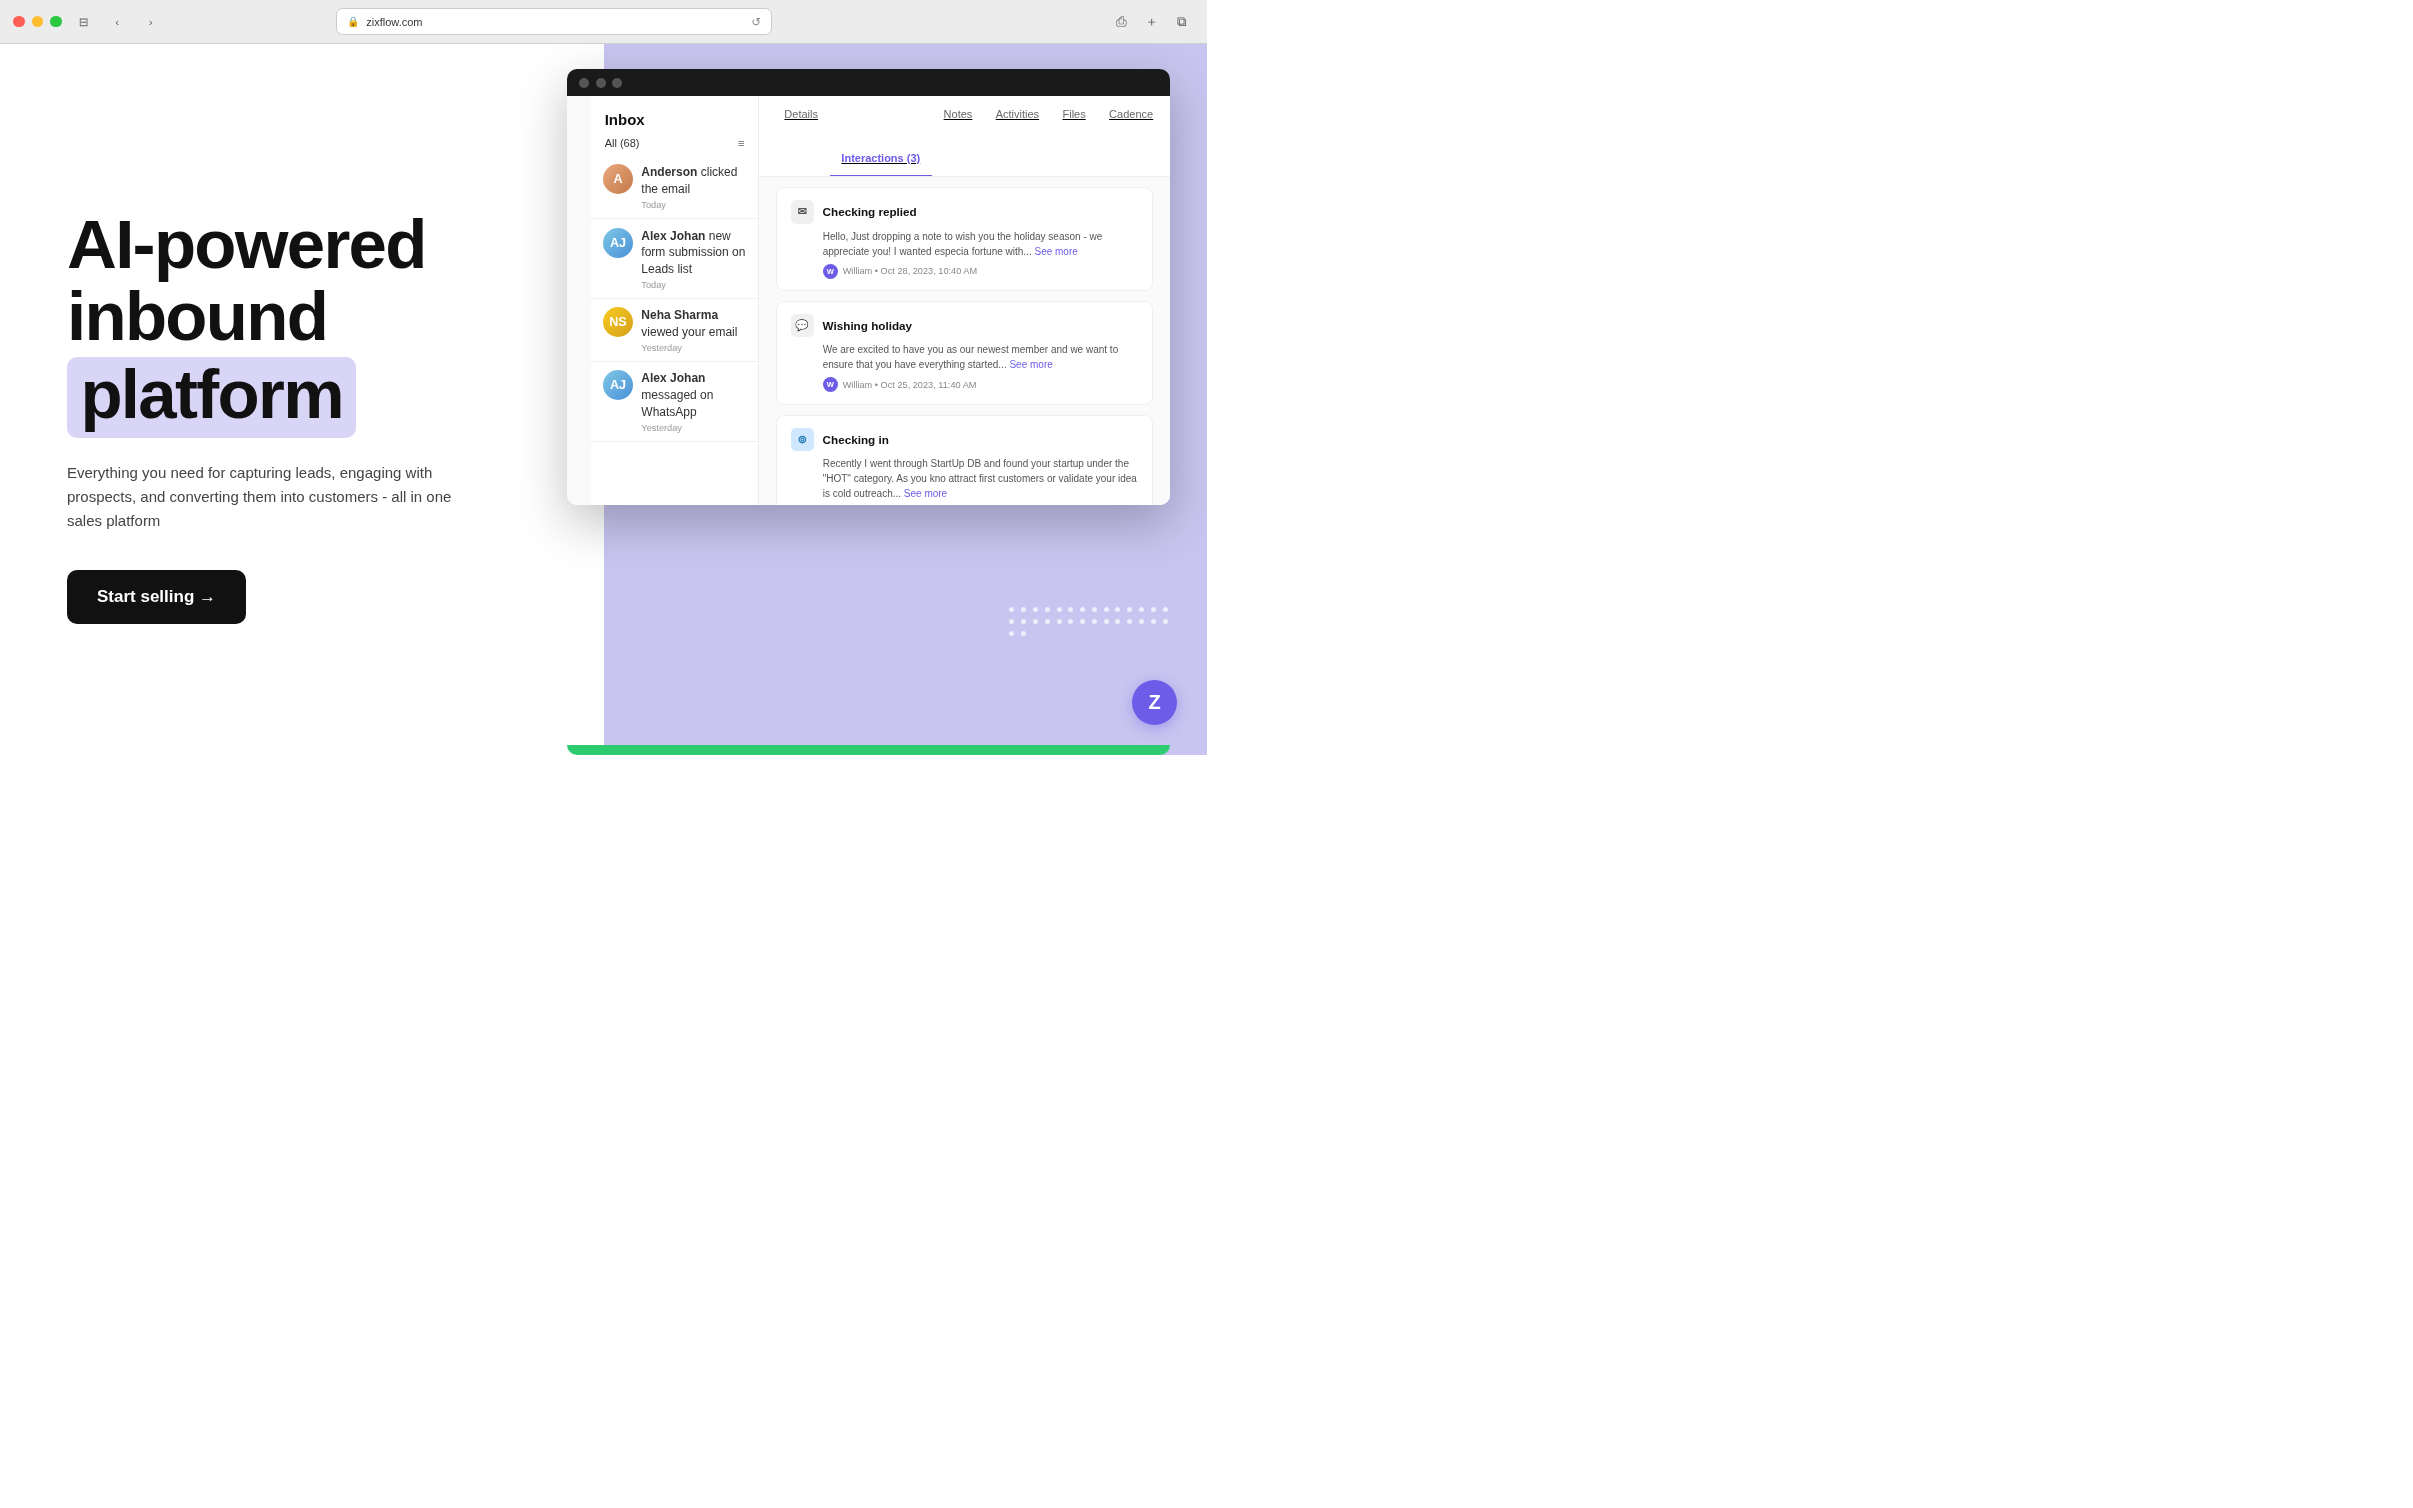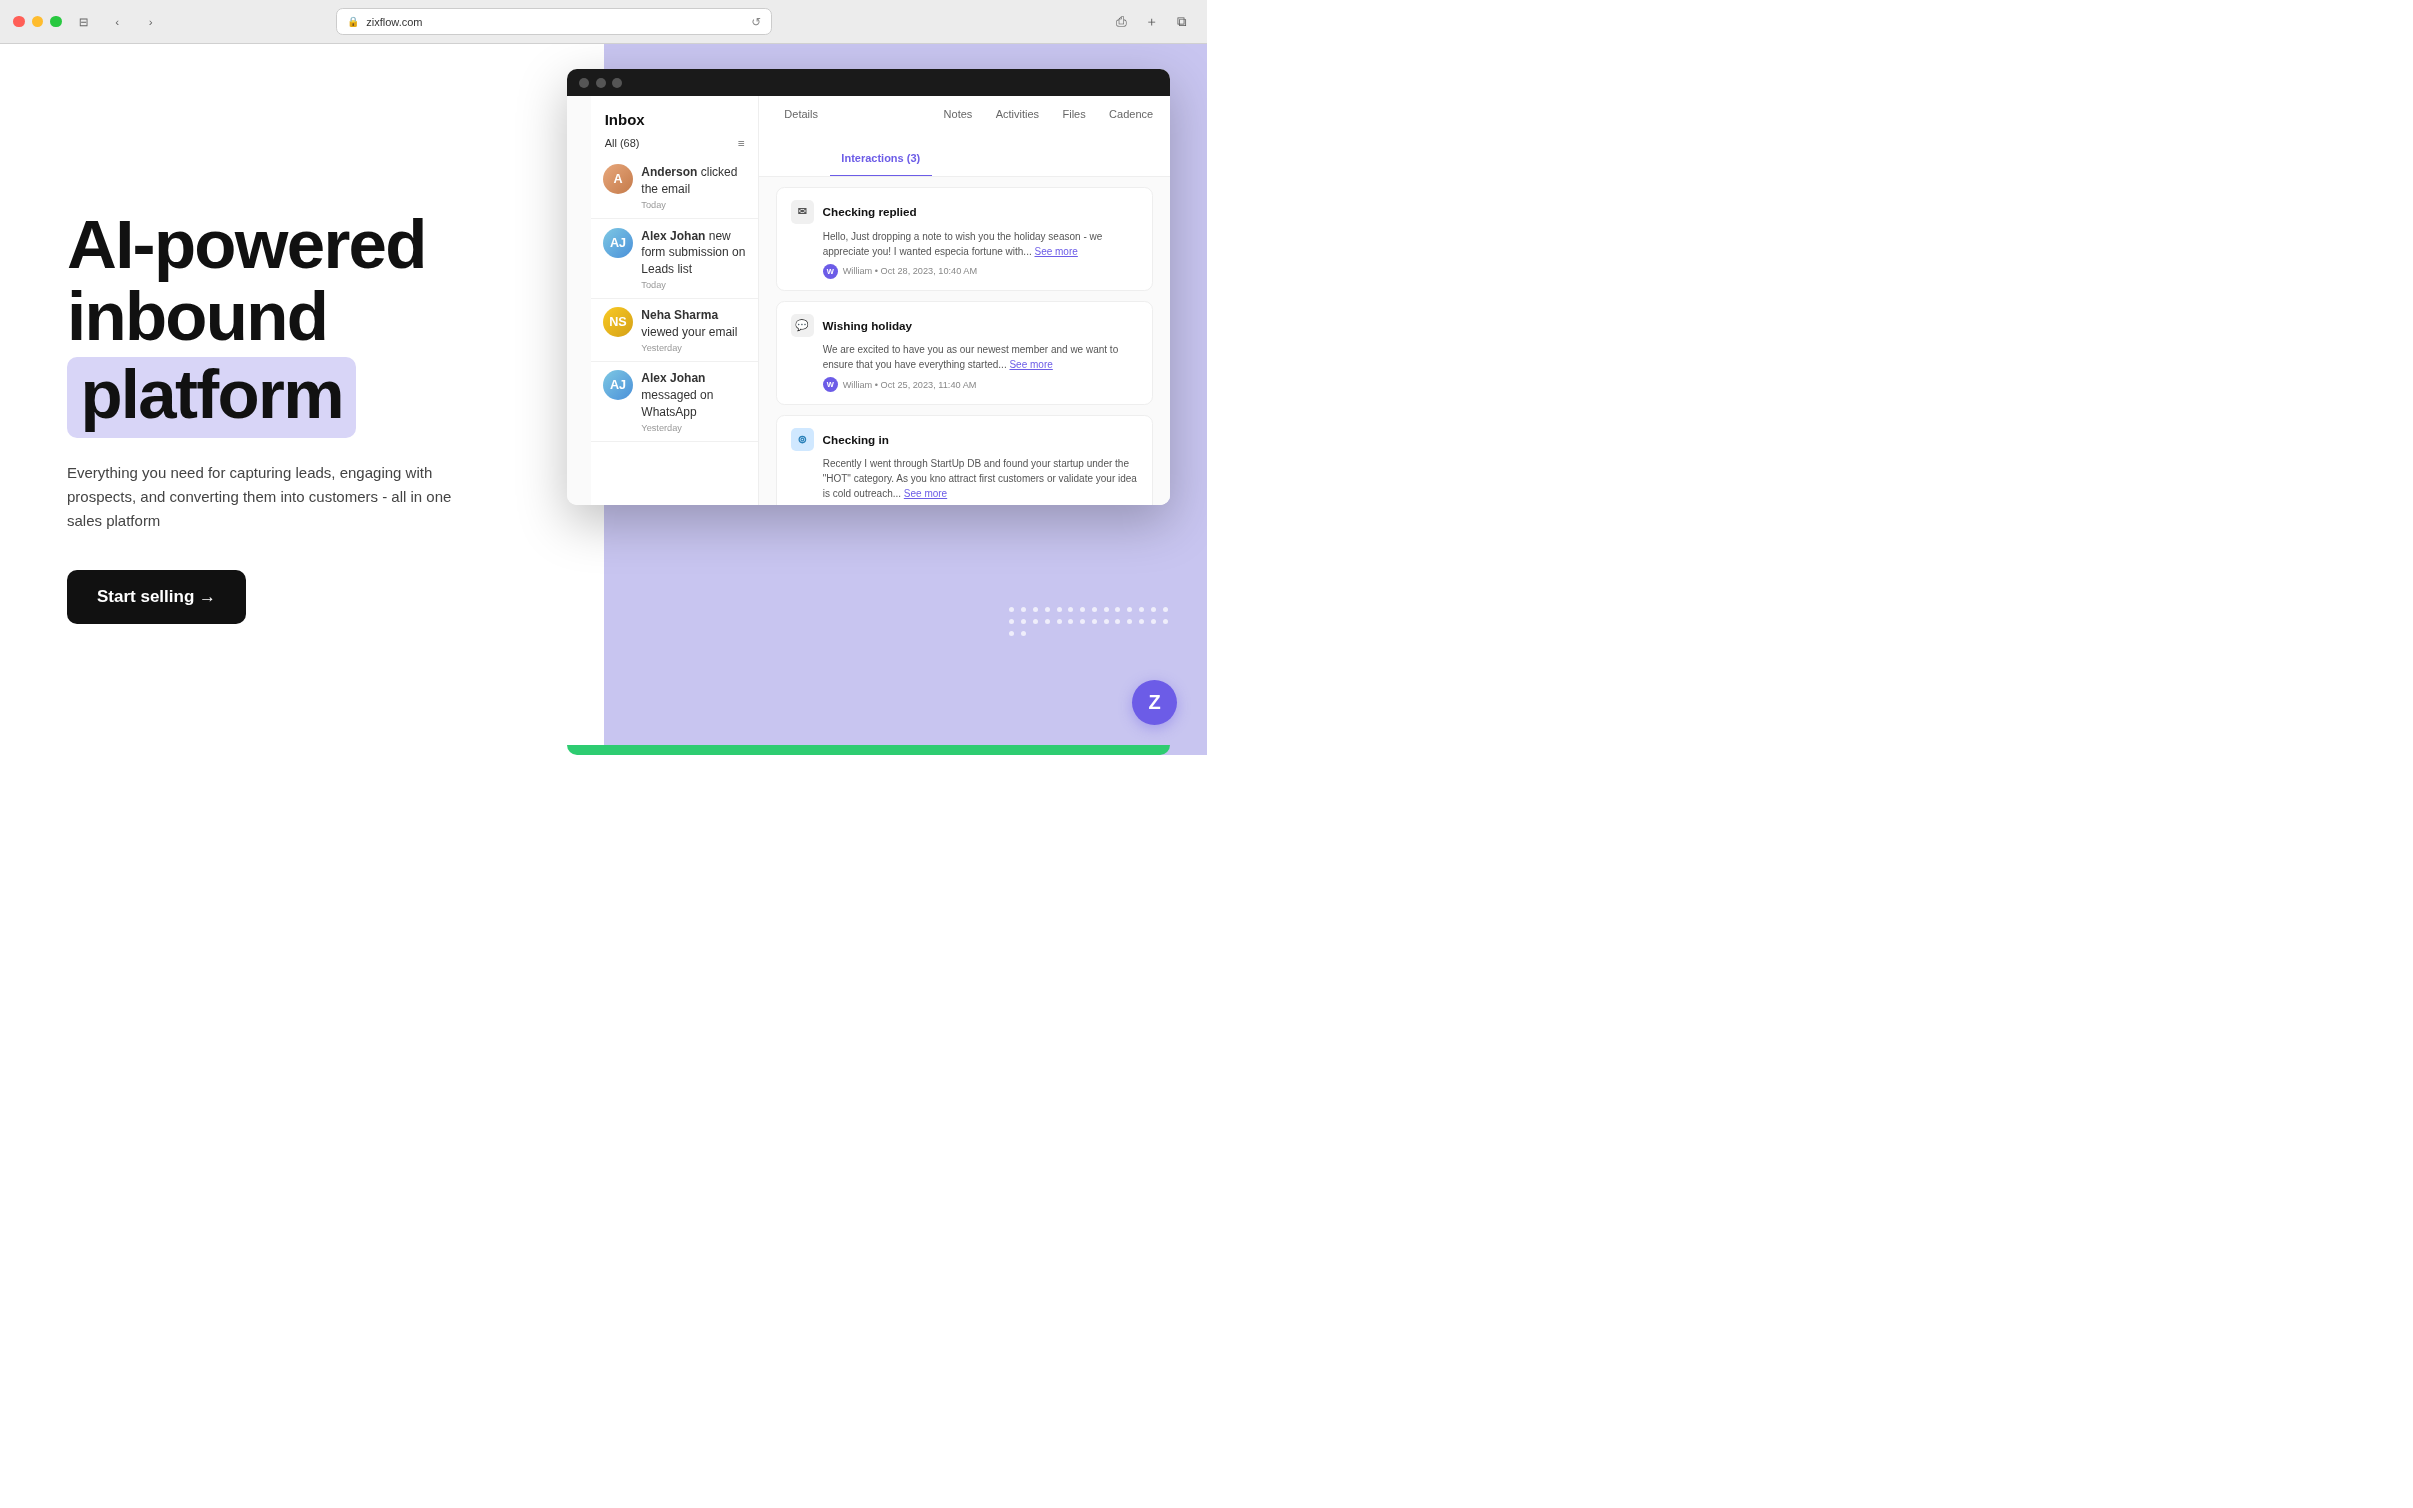--- a/index.html
+++ b/index.html
@@ -291,20 +291,21 @@
       flex: 1;
       display: flex;
       flex-direction: column;
       overflow: hidden;
     }
     .tabs-bar {
       display: flex;
       border-bottom: 0.8px solid #eee;
       background: #fff;
       padding: 0 13.4px;
+      text-decoration: underline;
     }
     .tab {
       padding: 11.7px 11.7px;
       font-size: 11px;
       color: #666;
       cursor: pointer;
       border-bottom: 1.7px solid transparent;
       white-space: nowrap;
     }
     .tab.active {
@@ -352,21 +353,20 @@
     .interaction-body {
       font-size: 10px;
       color: #555;
       line-height: 1.5;
       margin-left: 32px;
     }
     .see-more {
       color: #6c5ce7;
       cursor: pointer;
       font-size: 10px;
-      text-decoration: underline;
     }
     .interaction-meta {
       display: flex;
       align-items: center;
       gap: 5px;
       margin-top: 5px;
       margin-left: 32px;
     }
     .meta-avatar {
       width: 15px;

